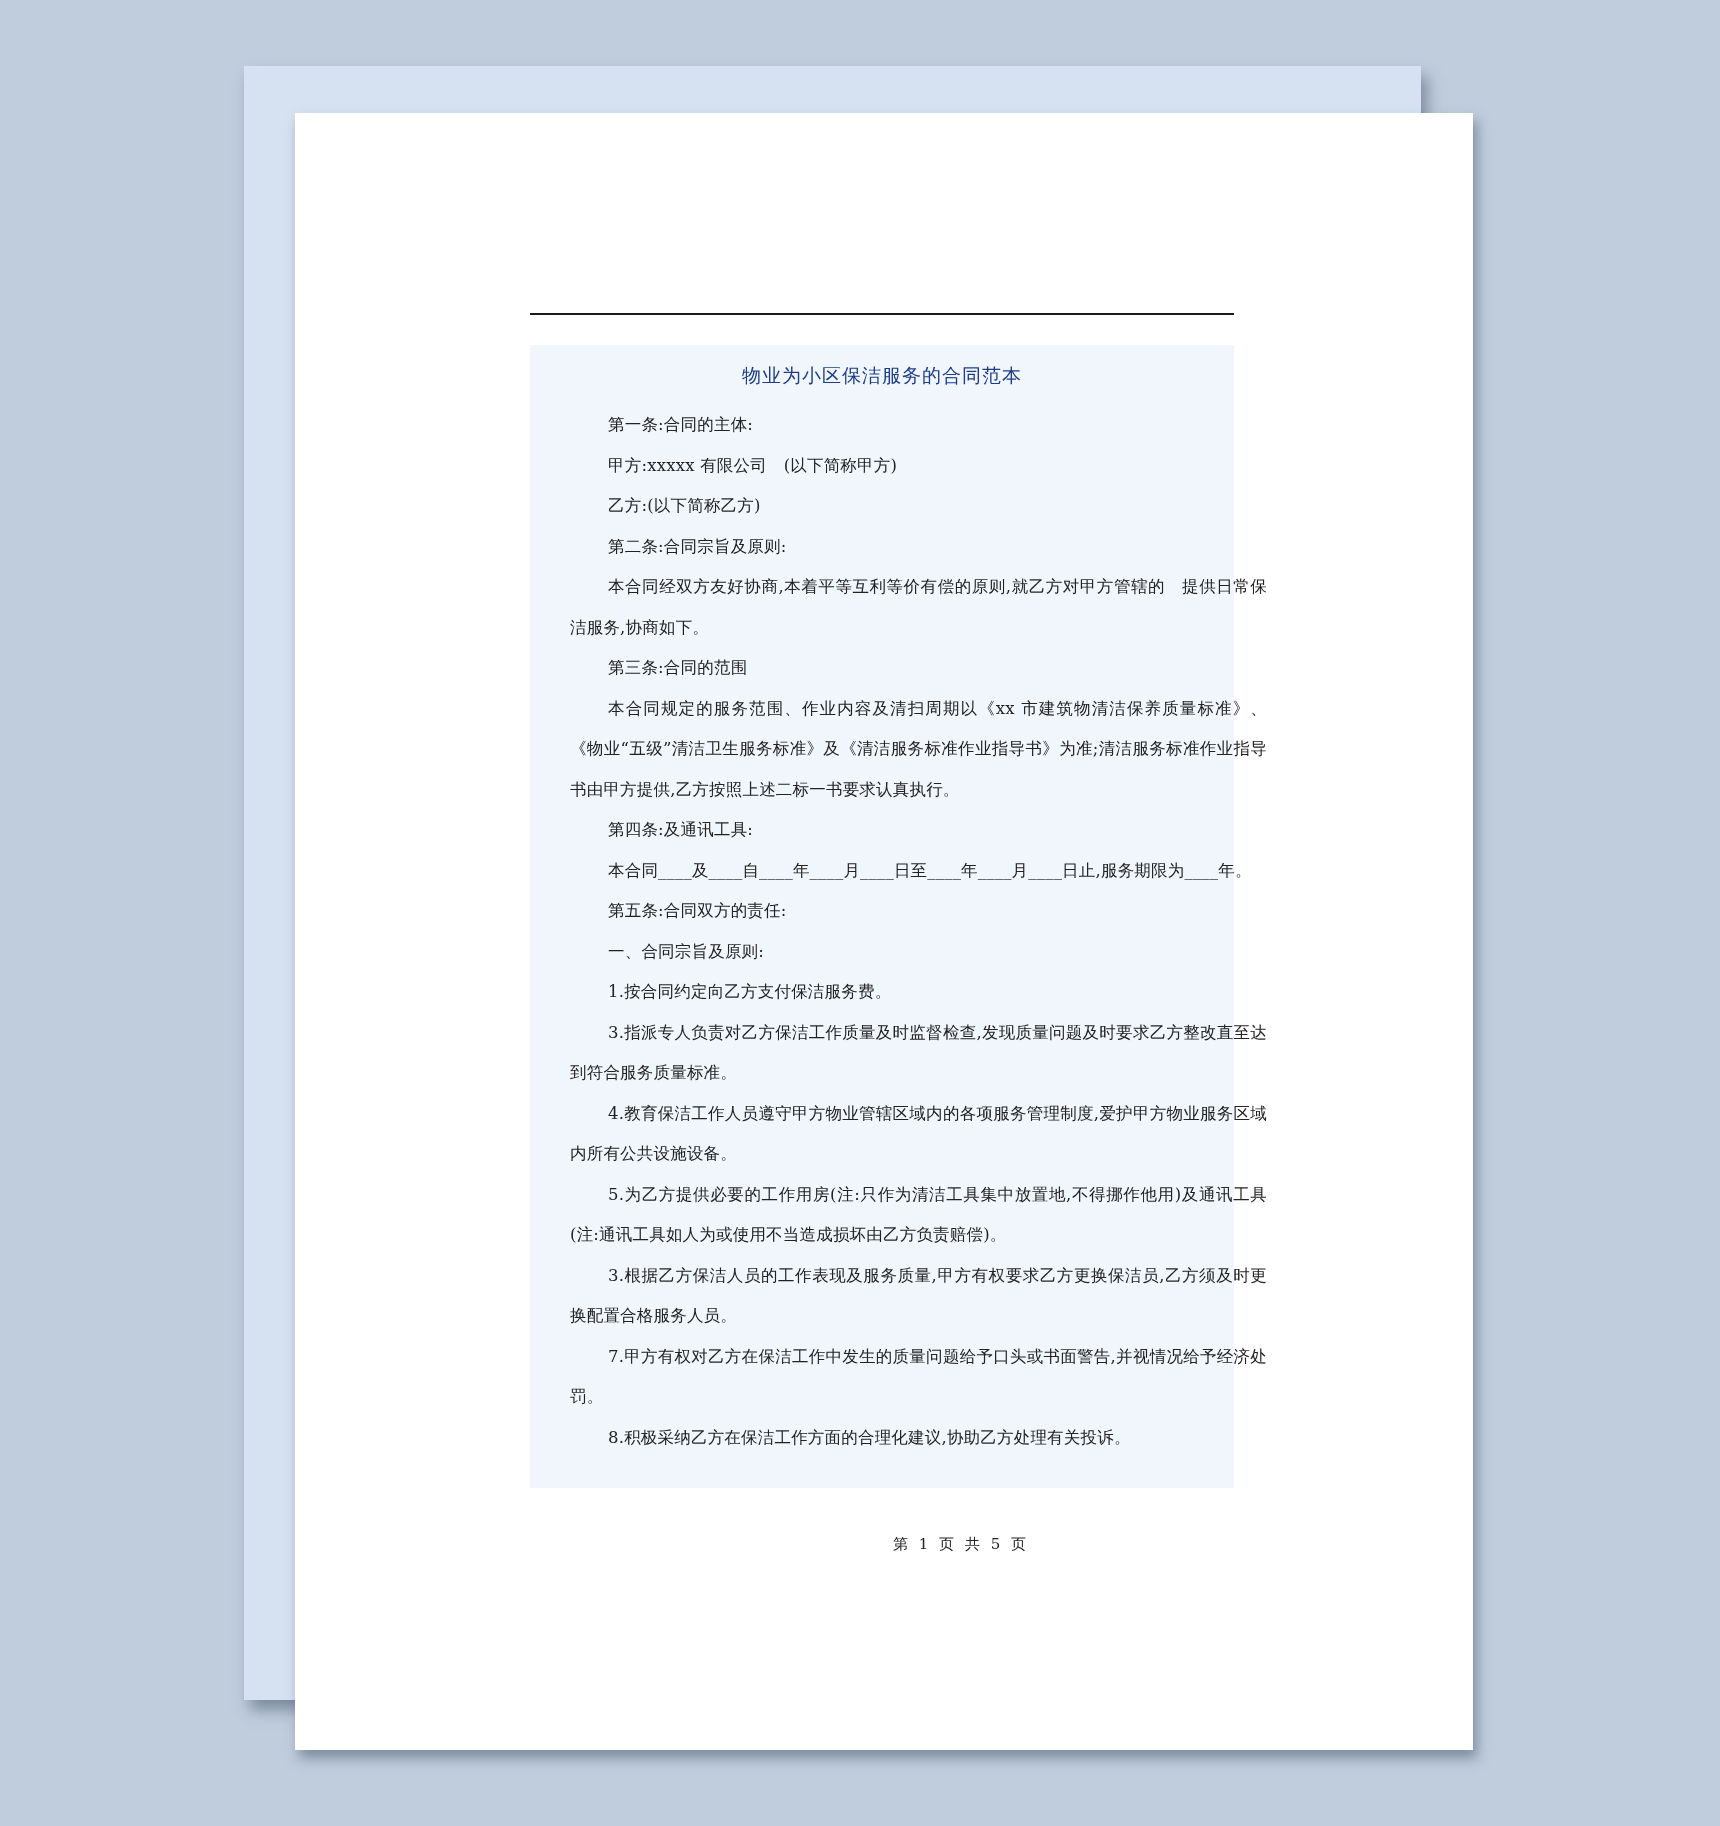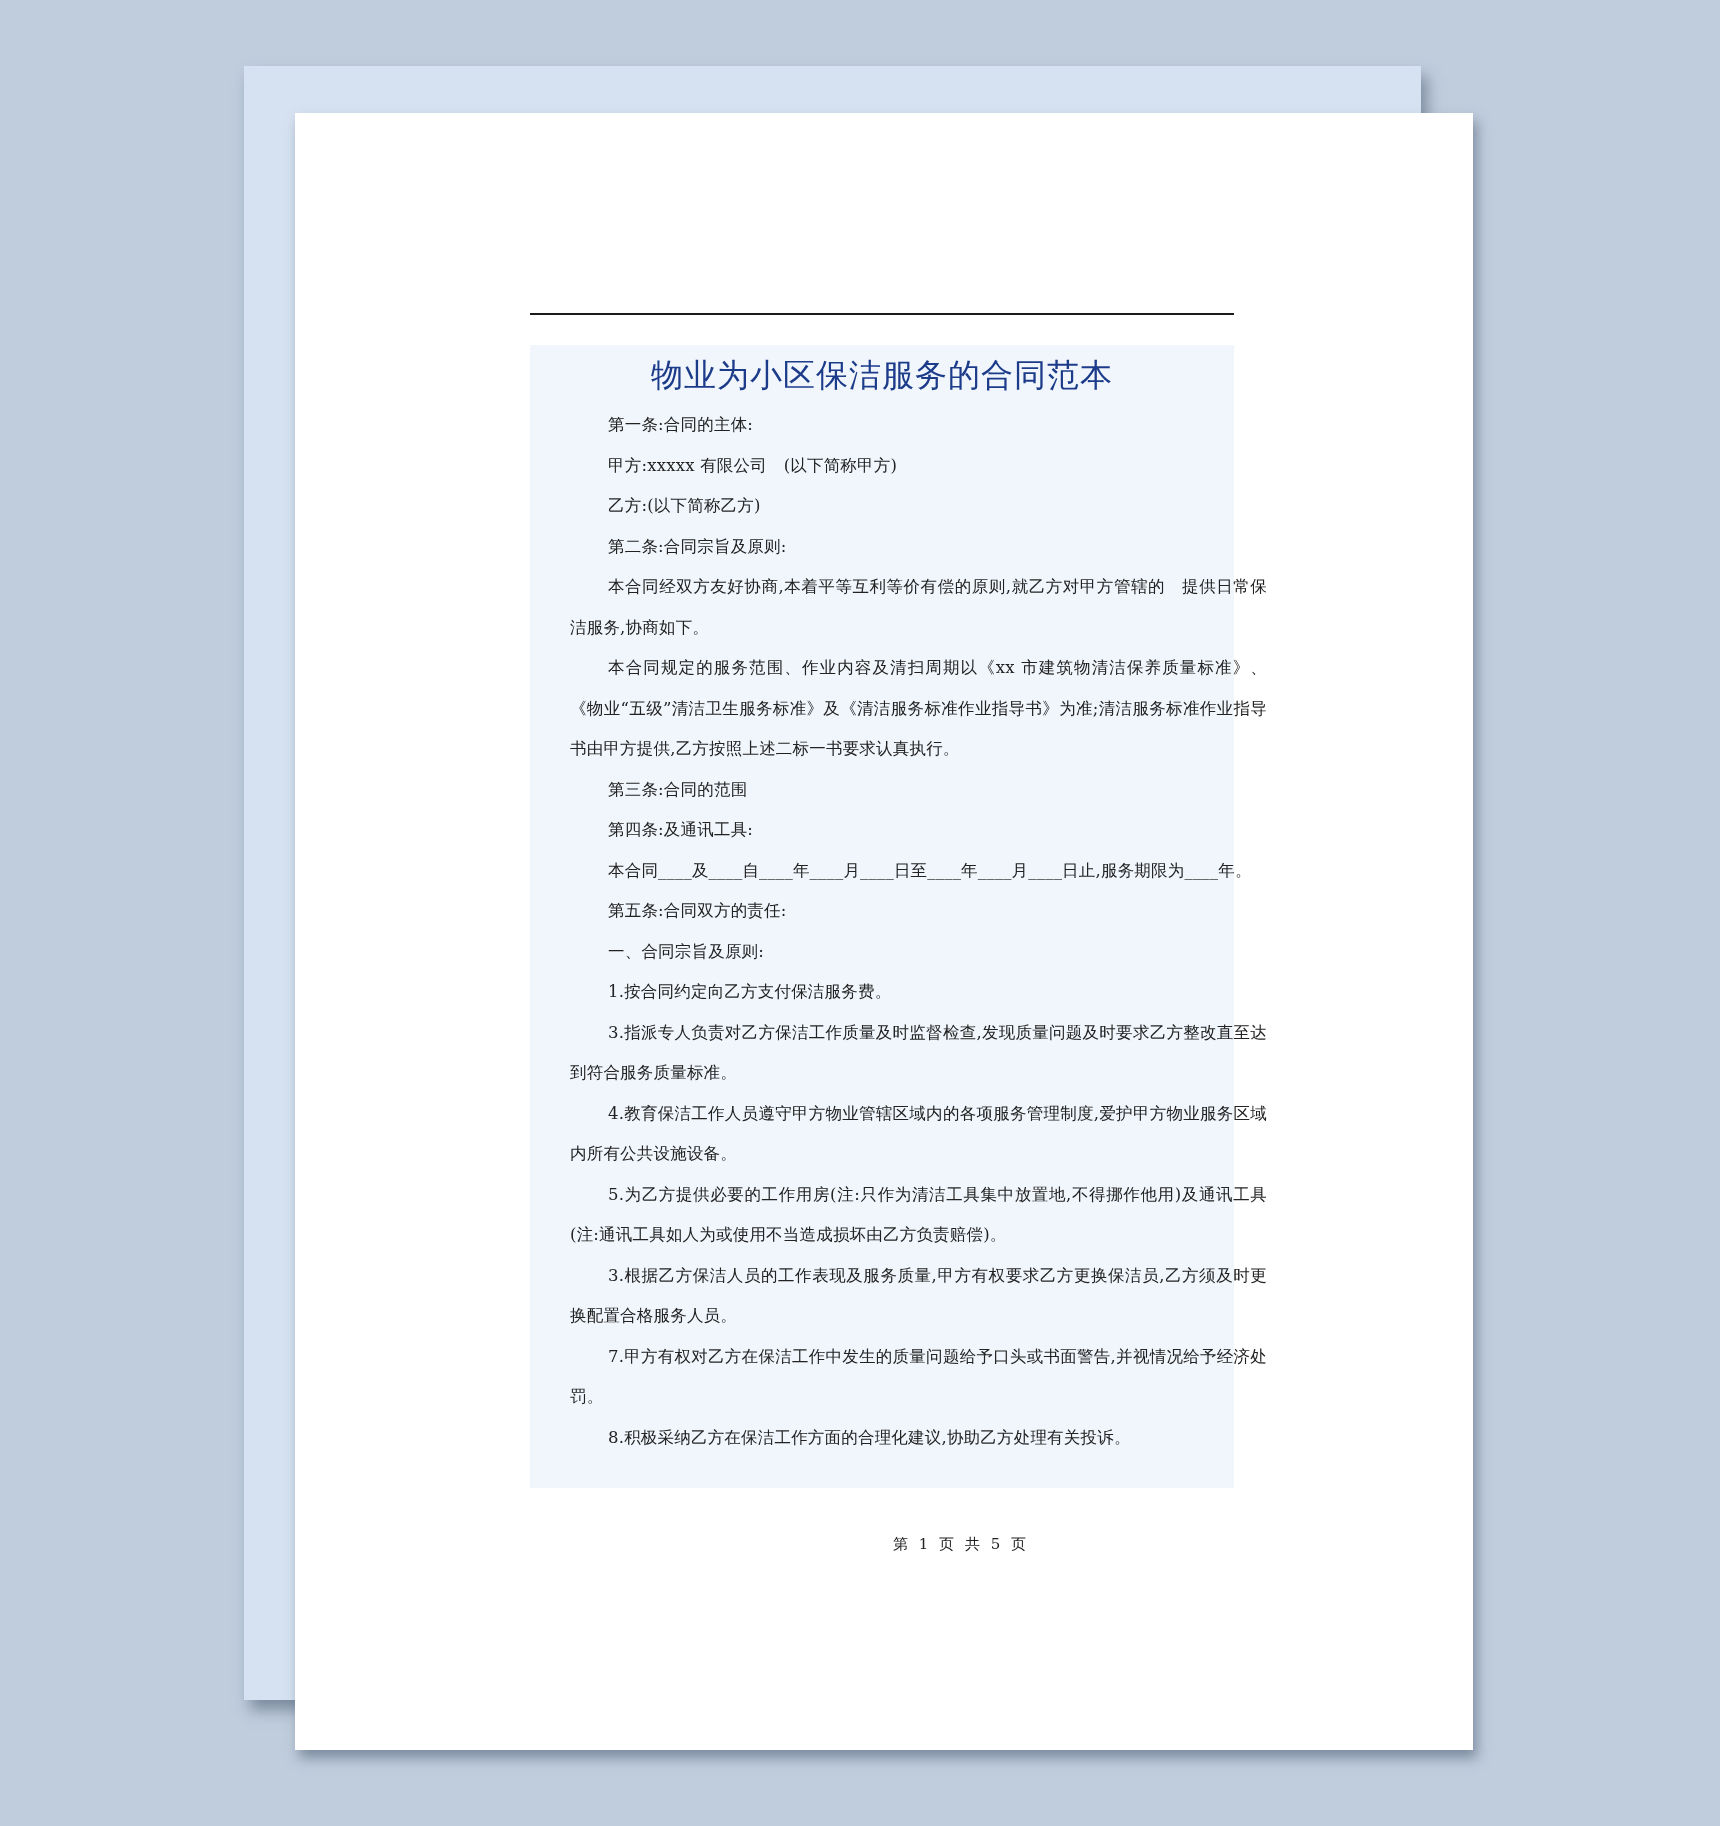--- a/index.html
+++ b/index.html
@@ -28,21 +28,21 @@
     }
     .content-box {
       position: absolute; left: 235px; top: 232px;
       width: 704px; height: 1143px;
       background: #f1f6fd;
     }
     .doc-title {
       position: absolute; left: 0; top: 10px; width: 704px;
       text-align: center;
       font-family: "DejaVu Sans", "Liberation Sans", sans-serif;
-      font-size: 32px; color: #1c3c8a; letter-spacing: 1px;
+      font-size: 19px; color: #1c3c8a; letter-spacing: 1px;
       line-height: 40px;
     }
     .para-list {
       position: absolute; left: 0; top: 60px; width: 704px; margin-left: 37px;
     }
     .para {
       font-size: 16.5px; color: #222222;
       line-height: 40.5px;
       text-indent: 38px;
       margin: 0; padding: 0 4px 0 3px;
@@ -65,22 +65,22 @@
   <div class="header-rule"></div>
 
   <div class="content-box">
     <div class="doc-title">物业为小区保洁服务的合同范本</div>
     <div class="para-list">
       <p class="para">第一条:合同的主体:</p>
       <p class="para">甲方:xxxxx 有限公司　(以下简称甲方)</p>
       <p class="para">乙方:(以下简称乙方)</p>
       <p class="para">第二条:合同宗旨及原则:</p>
       <p class="para">本合同经双方友好协商,本着平等互利等价有偿的原则,就乙方对甲方管辖的　提供日常保洁服务,协商如下。</p>
+      <p class="para">第三条:合同的范围</p>
       <p class="para">本合同规定的服务范围、作业内容及清扫周期以《xx 市建筑物清洁保养质量标准》、《物业“五级”清洁卫生服务标准》及《清洁服务标准作业指导书》为准;清洁服务标准作业指导书由甲方提供,乙方按照上述二标一书要求认真执行。</p>
-      <p class="para">第三条:合同的范围</p>
       <p class="para">第四条:及通讯工具:</p>
       <p class="para">本合同____及____自____年____月____日至____年____月____日止,服务期限为____年。</p>
       <p class="para">第五条:合同双方的责任:</p>
       <p class="para">一、合同宗旨及原则:</p>
       <p class="para">1.按合同约定向乙方支付保洁服务费。</p>
       <p class="para">3.指派专人负责对乙方保洁工作质量及时监督检查,发现质量问题及时要求乙方整改直至达到符合服务质量标准。</p>
       <p class="para">4.教育保洁工作人员遵守甲方物业管辖区域内的各项服务管理制度,爱护甲方物业服务区域内所有公共设施设备。</p>
       <p class="para">5.为乙方提供必要的工作用房(注:只作为清洁工具集中放置地,不得挪作他用)及通讯工具(注:通讯工具如人为或使用不当造成损坏由乙方负责赔偿)。</p>
       <p class="para">3.根据乙方保洁人员的工作表现及服务质量,甲方有权要求乙方更换保洁员,乙方须及时更换配置合格服务人员。</p>
       <p class="para">7.甲方有权对乙方在保洁工作中发生的质量问题给予口头或书面警告,并视情况给予经济处罚。</p>

